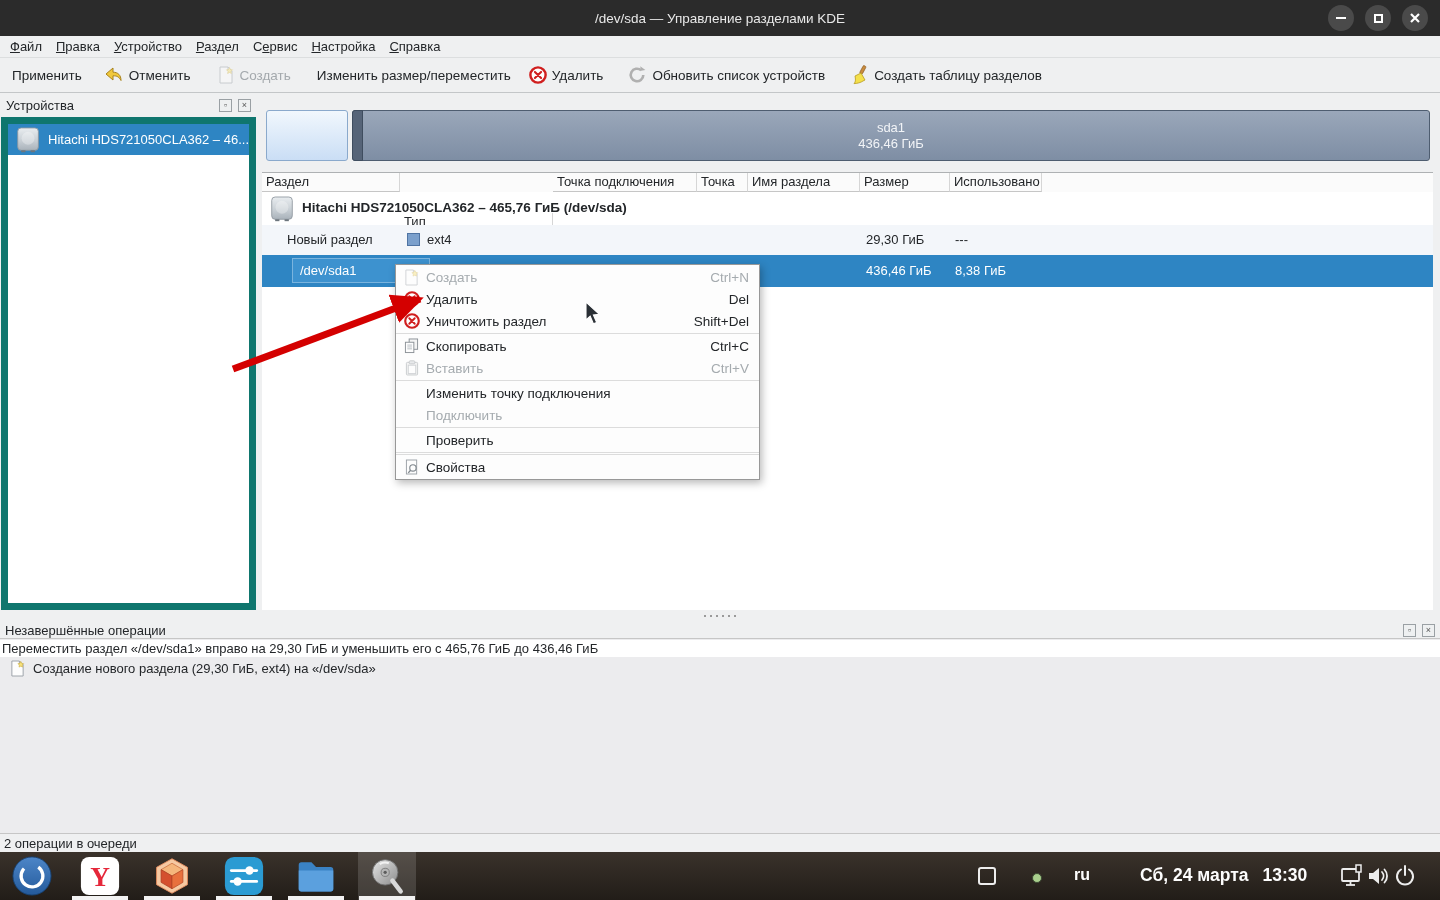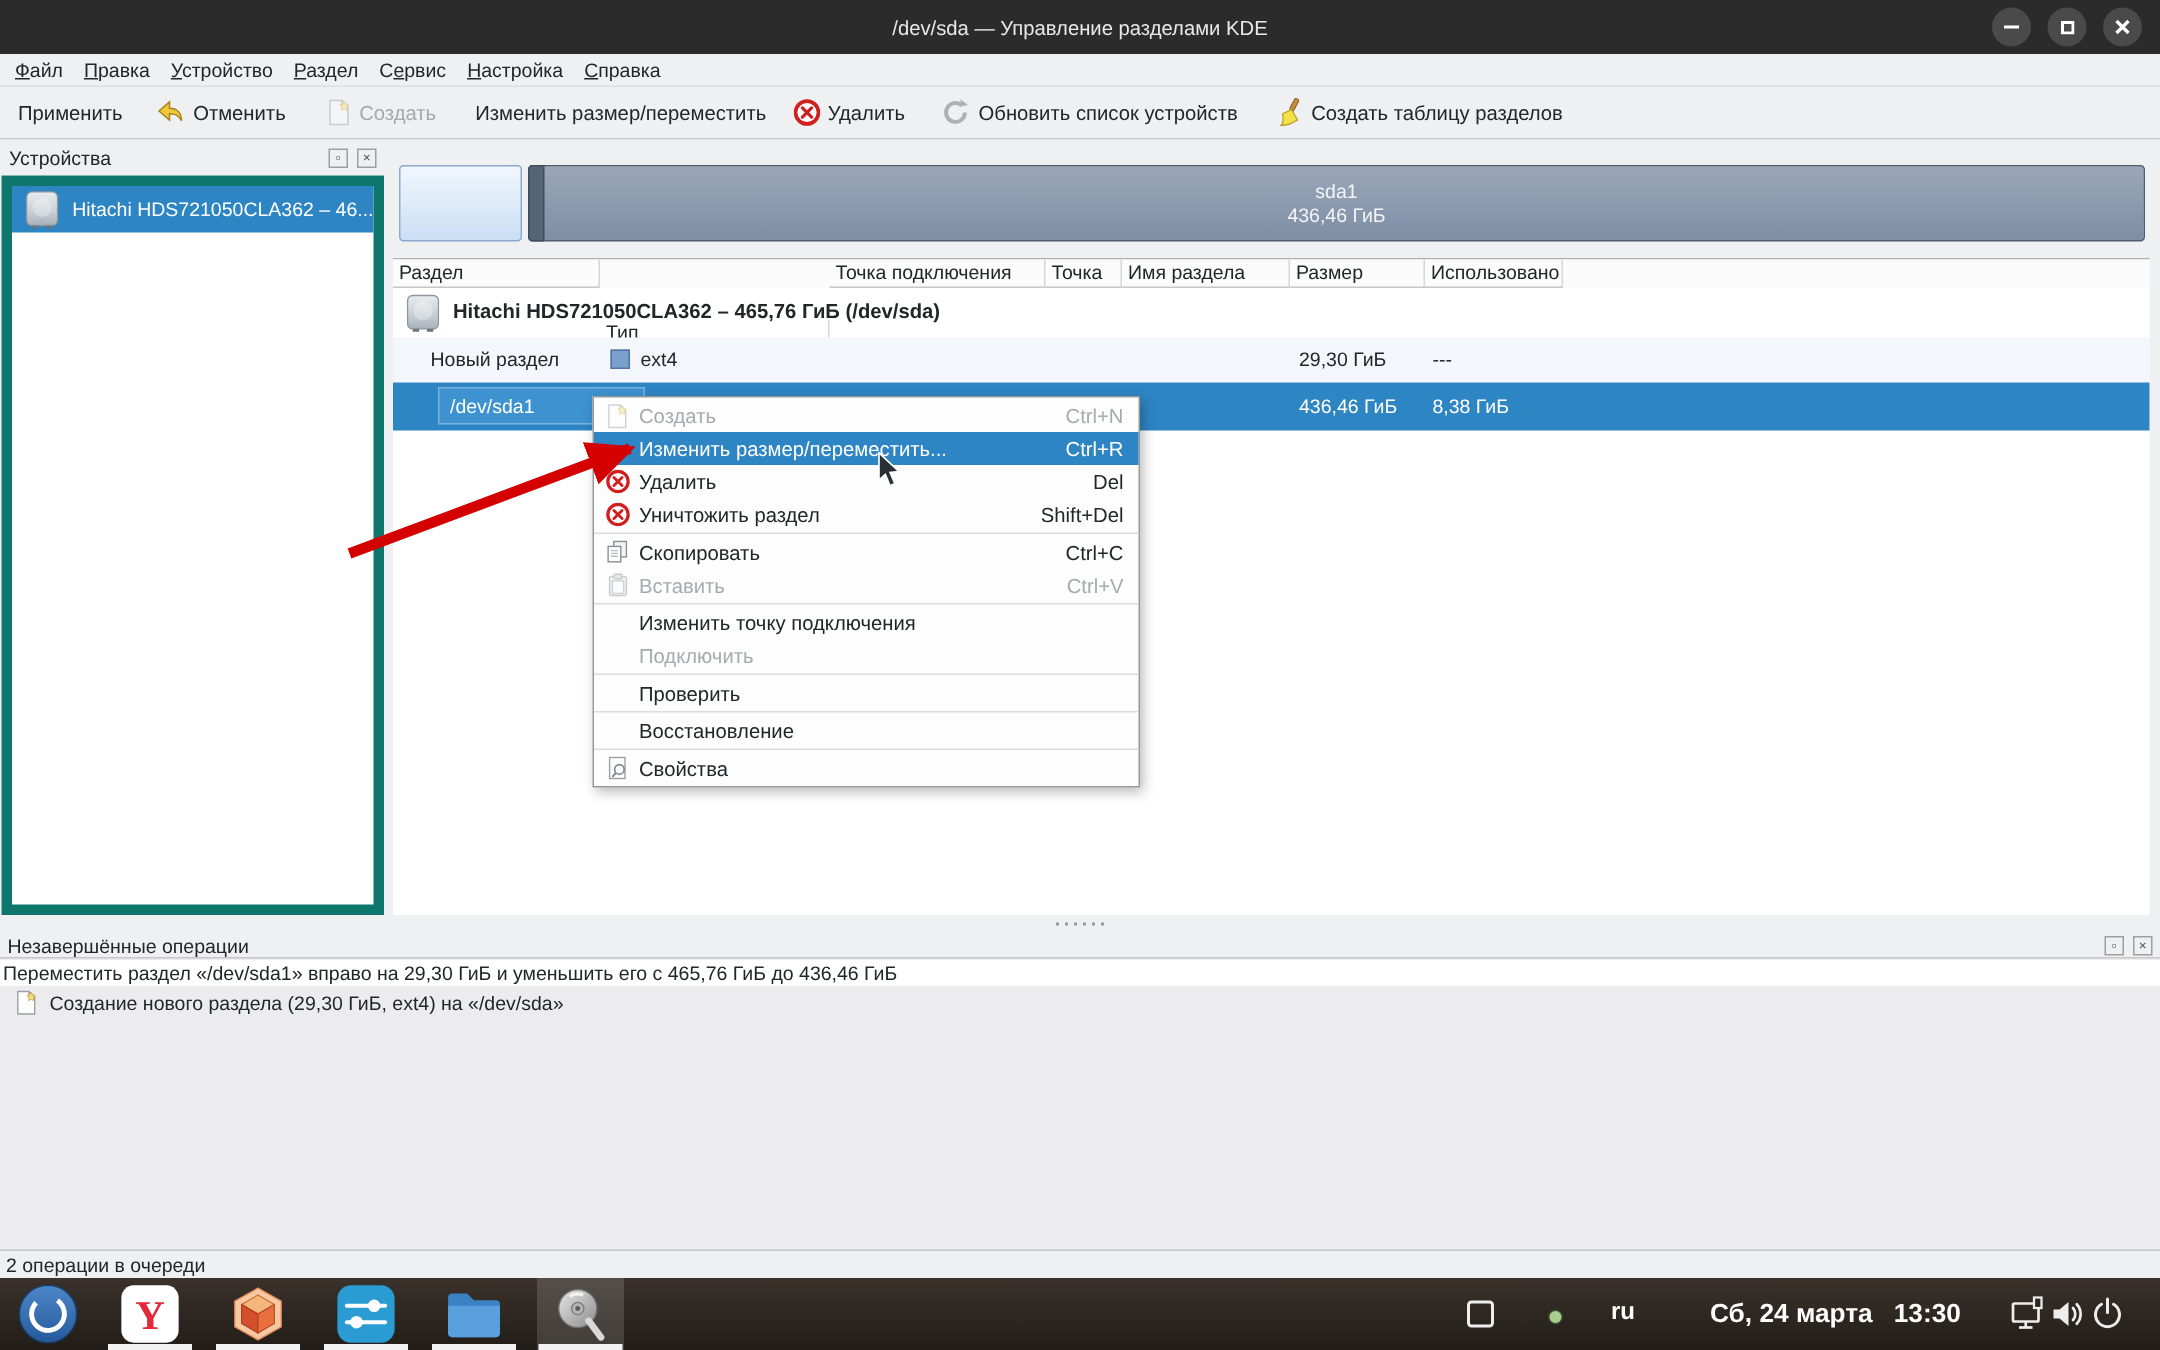--- a/index.html
+++ b/index.html
@@ -319,25 +319,20 @@
     <span class="cm-ico">
         <svg width="15" height="17" viewBox="0 0 16 18">
           <path d="M2 1 L10 1 L14 5 L14 17 L2 17 Z" fill="#fdfdfd" stroke="#9aa0a6"></path>
           <path d="M10 1 L10 5 L14 5" fill="none" stroke="#9aa0a6"></path>
           <path d="M11.5 1.5 l1 2 2 .3 -1.5 1.5 .4 2.2 -1.9 -1 -1.9 1 .4 -2.2 -1.5 -1.5 2 -.3 z" fill="#f7e27a" stroke="#c9a93a" stroke-width=".6"></path>
         </svg>
       </span>
     <span class="cm-label">Создать</span>
     <span class="cm-key">Ctrl+N</span>
   </div>
-  <div class="cm-item hl">
-    <span class="cm-ico"></span>
-    <span class="cm-label">Изменить размер/переместить...</span>
-    <span class="cm-key">Ctrl+R</span>
-  </div>
   <div class="cm-item">
     <span class="cm-ico">
         <svg width="16" height="16" viewBox="0 0 17 17">
           <circle cx="8.5" cy="8.5" r="7.2" fill="#fff" stroke="#d01f1f" stroke-width="2.3"></circle>
           <path d="M5.6 5.6 L11.4 11.4 M11.4 5.6 L5.6 11.4" stroke="#d01f1f" stroke-width="2" stroke-linecap="round"></path>
         </svg>
       </span>
     <span class="cm-label">Удалить</span>
     <span class="cm-key">Del</span>
   </div>
@@ -385,25 +380,20 @@
     <span class="cm-label">Подключить</span>
     <span class="cm-key"></span>
   </div>
   <div class="cm-sep"></div>
   <div class="cm-item">
     <span class="cm-ico"></span>
     <span class="cm-label">Проверить</span>
     <span class="cm-key"></span>
   </div>
   <div class="cm-sep"></div>
-  <div class="cm-item">
-    <span class="cm-ico"></span>
-    <span class="cm-label">Восстановление</span>
-    <span class="cm-key"></span>
-  </div>
   <div class="cm-sep"></div>
   <div class="cm-item">
     <span class="cm-ico">
         <svg width="14" height="16" viewBox="0 0 15 17">
           <rect x="1.5" y="1" width="11" height="15" fill="#fdfdfd" stroke="#9aa0a6"></rect>
           <circle cx="8.5" cy="9.5" r="3.4" fill="none" stroke="#7f868c" stroke-width="1.2"></circle>
           <path d="M6 12 L3.5 14.8" stroke="#7f868c" stroke-width="1.4"></path>
         </svg>
       </span>
     <span class="cm-label">Свойства</span>

